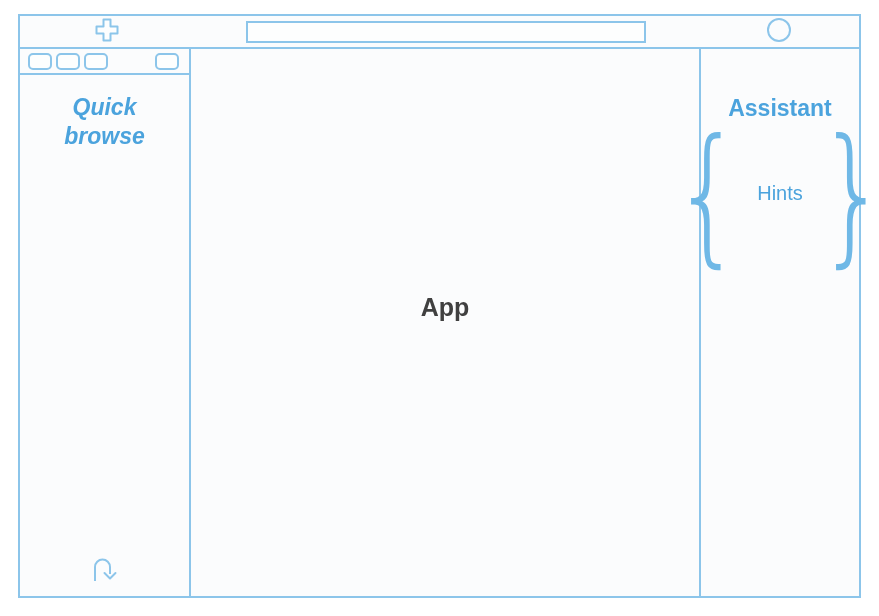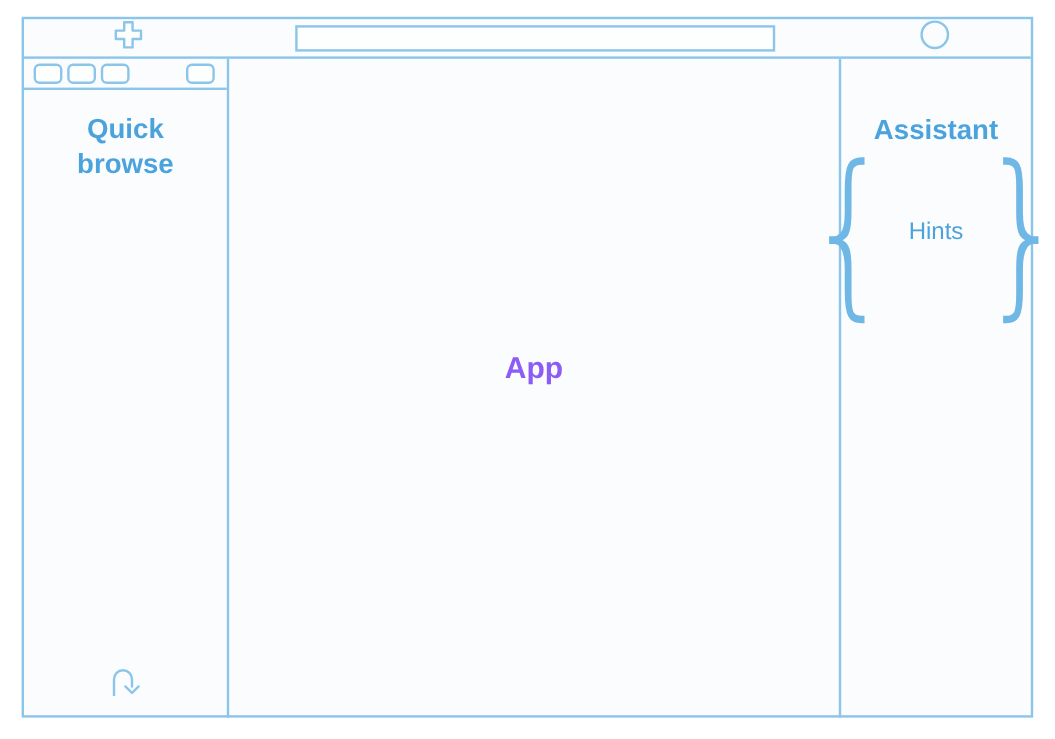--- a/index.html
+++ b/index.html
@@ -93,20 +93,21 @@
 
   
   #sidebar {
     width: 171px;
     height: 100%;
     box-sizing: border-box;
     border-right: 2px solid #8cc5ea;
     position: relative;
     display: flex;
     flex-direction: column;
+    font-style: italic;
   }
   #sidebar-toolbar {
     height: 26px;
     box-sizing: border-box;
     border-bottom: 2px solid #8cc5ea;
     display: flex;
     align-items: center;
     padding: 0 8px;
   }
   .chip {
@@ -150,21 +151,21 @@
     box-sizing: border-box;
     border-right: 2px solid #8cc5ea;
     display: flex;
     align-items: center;
     justify-content: center;
     position: relative;
   }
   #app-label {
     font-size: 25px;
     font-weight: bold;
-    color: #8b5cf6;
+    color: #404040;
     margin-top: -32px;
   }
 
   
   #assistant-panel {
     width: 158px;
     height: 100%;
     box-sizing: border-box;
     position: relative;
     display: flex;

